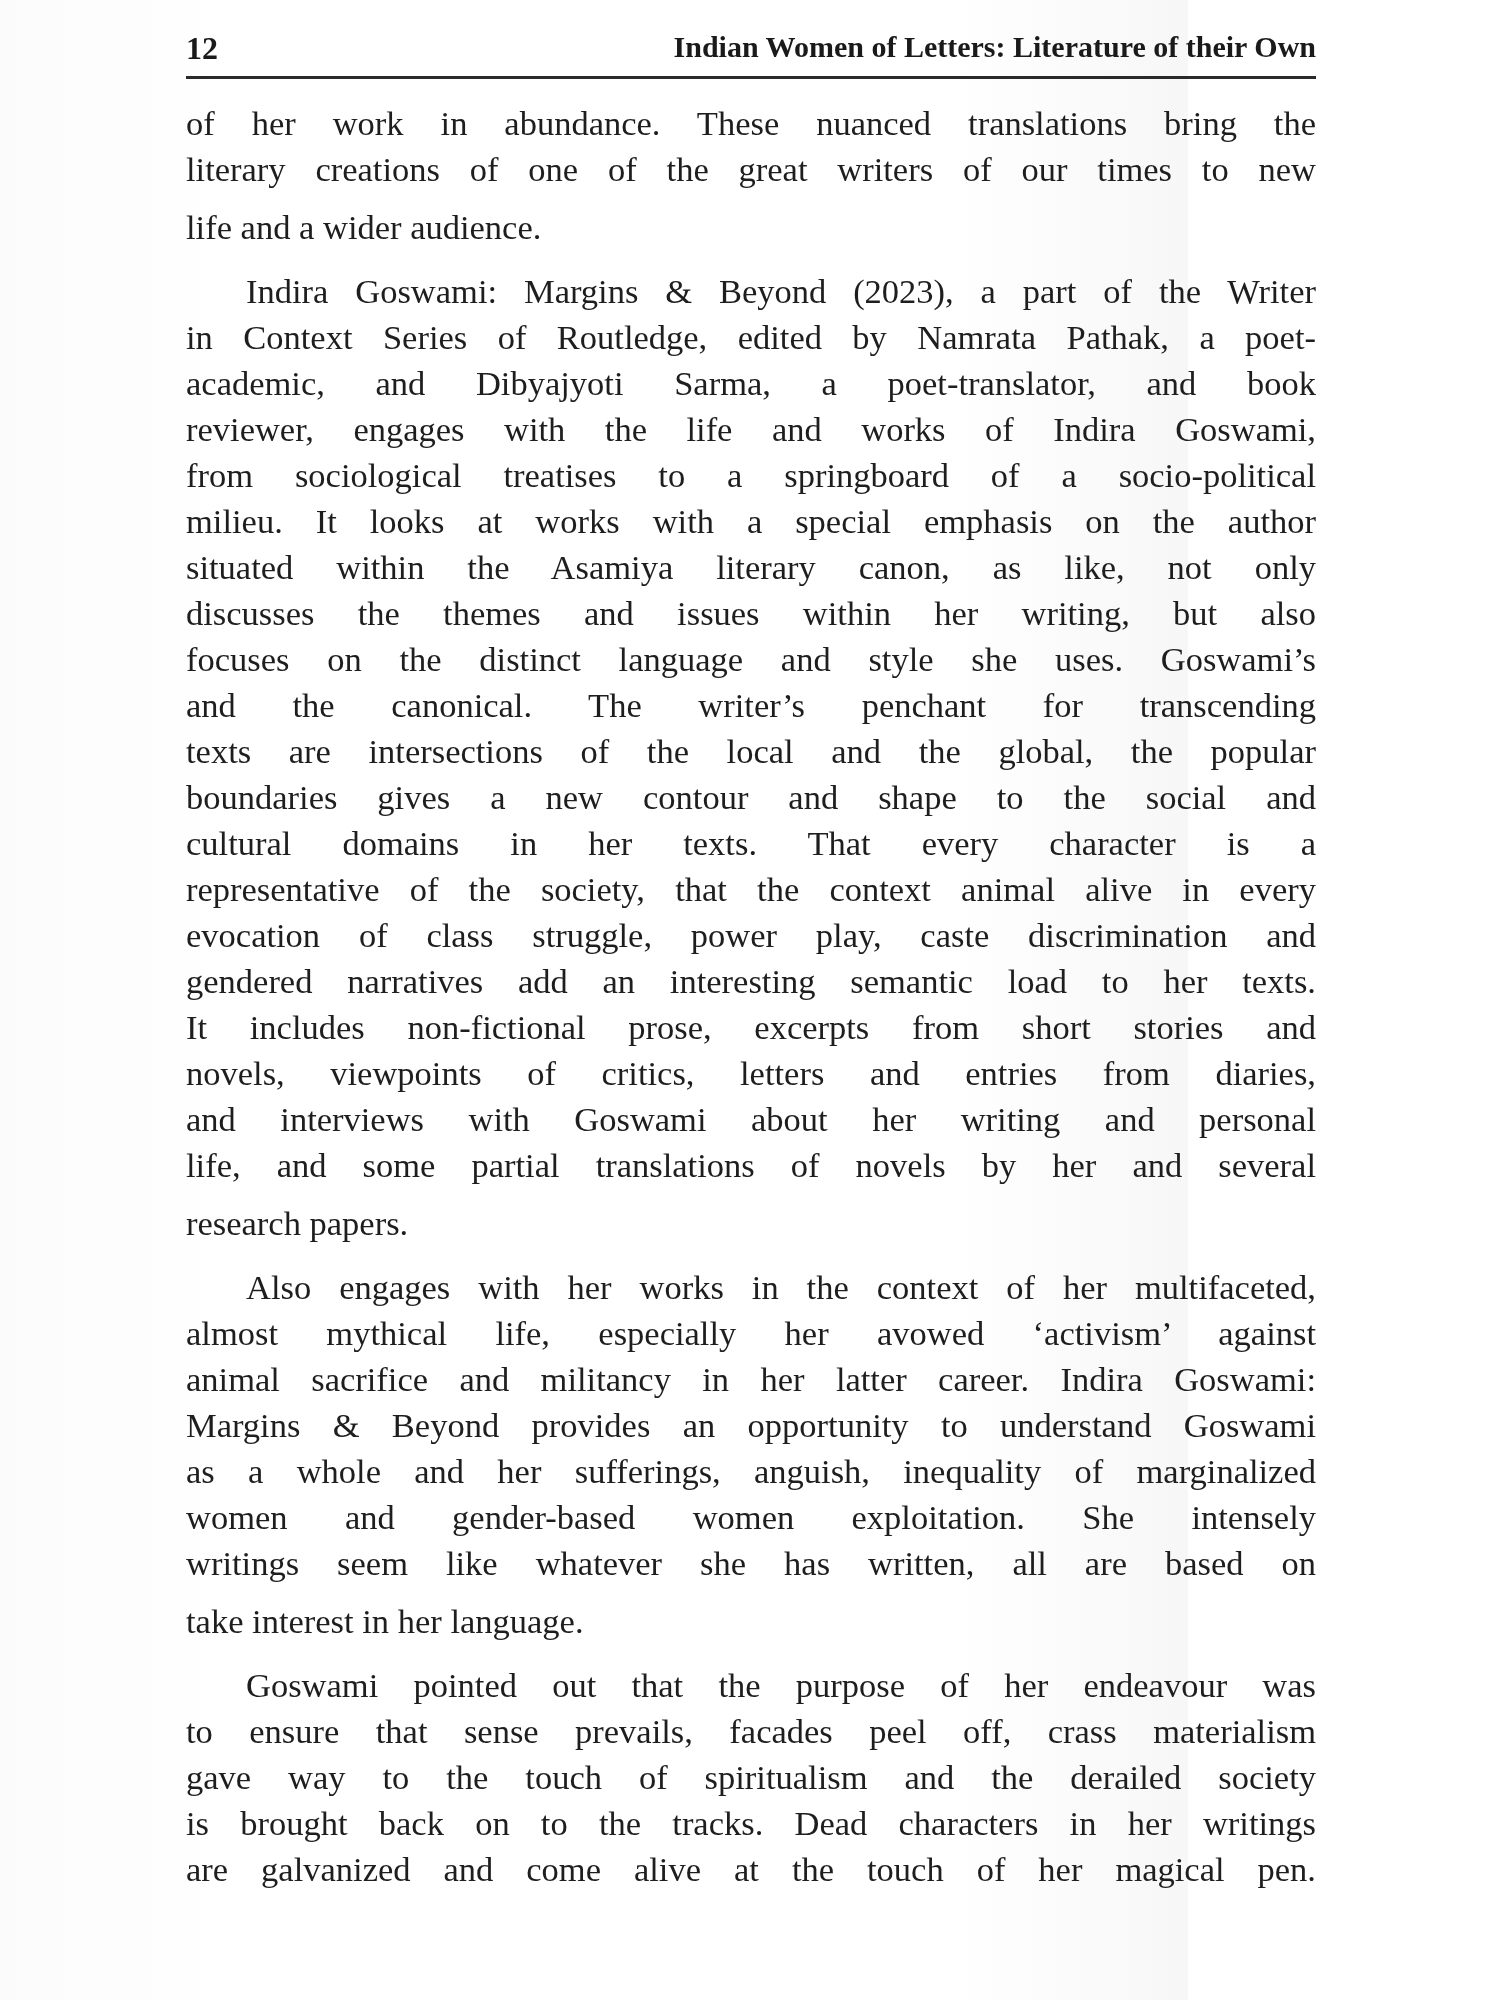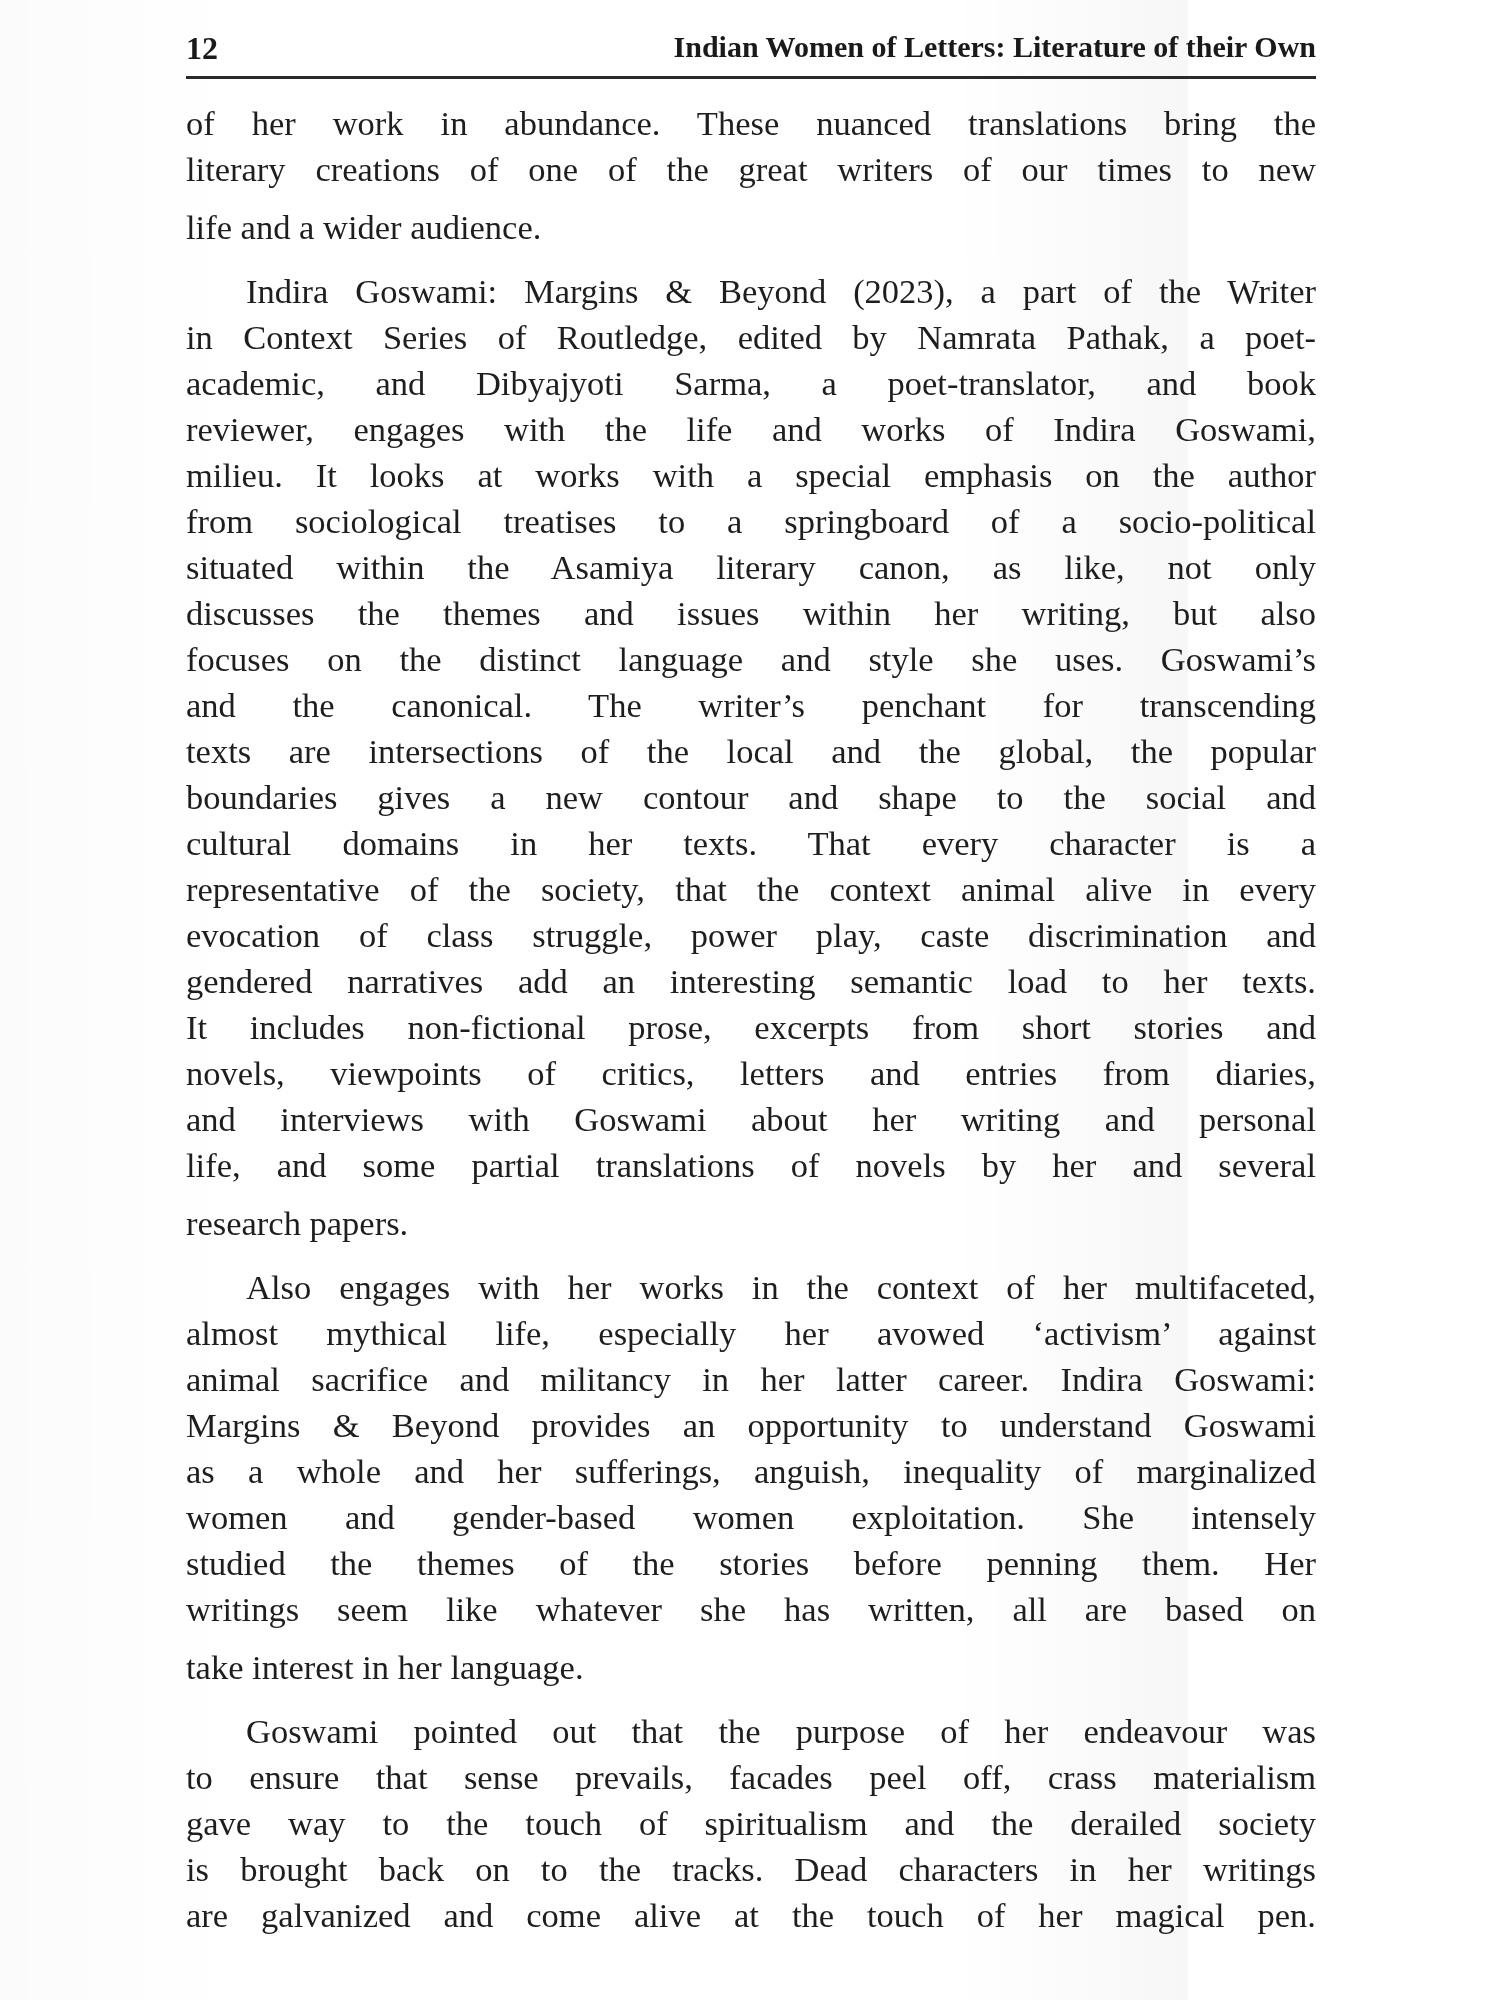--- a/index.html
+++ b/index.html
@@ -101,22 +101,22 @@
       <span class="line">literary creations of one of the great writers of our times to new</span>
       <span class="line last">life and a wider audience.</span>
     </div>
     <span class="para-gap"></span>
 
     <div class="paragraph">
       <span class="line indent"><span class="it">Indira Goswami: Margins &amp; Beyond</span><span> (2023), a part of the </span><span class="it">Writer</span></span>
       <span class="line"><span class="it">in Context Series of Routledge,</span><span> edited by Namrata Pathak, a poet-</span></span>
       <span class="line">academic, and Dibyajyoti Sarma, a poet-translator, and book</span>
       <span class="line">reviewer, engages with the life and works of Indira Goswami,</span>
+      <span class="line">from sociological treatises to a springboard of a socio-political</span>
       <span class="line">milieu. It looks at works with a special emphasis on the author</span>
-      <span class="line">from sociological treatises to a springboard of a socio-political</span>
       <span class="line">situated within the Asamiya literary canon, as like, not only</span>
       <span class="line">discusses the themes and issues within her writing, but also</span>
       <span class="line">focuses on the distinct language and style she uses. Goswami’s</span>
       <span class="line">and the canonical. The writer’s penchant for transcending</span>
       <span class="line">texts are intersections of the local and the global, the popular</span>
       <span class="line">boundaries gives a new contour and shape to the social and</span>
       <span class="line">cultural domains in her texts. That every character is a</span>
       <span class="line">representative of the society, that the context animal alive in every</span>
       <span class="line">evocation of class struggle, power play, caste discrimination and</span>
       <span class="line">gendered narratives add an interesting semantic load to her texts.</span>
@@ -128,21 +128,20 @@
     </div>
     <span class="para-gap"></span>
 
     <div class="paragraph">
       <span class="line indent">Also engages with her works in the context of her multifaceted,</span>
       <span class="line">almost mythical life, especially her avowed ‘activism’ against</span>
       <span class="line"><span>animal sacrifice and militancy in her latter career. </span><span class="it">Indira Goswami:</span></span>
       <span class="line"><span class="it">Margins &amp; Beyond</span><span> provides an opportunity to understand Goswami</span></span>
       <span class="line">as a whole and her sufferings, anguish, inequality of marginalized</span>
       <span class="line">women and gender-based women exploitation. She intensely</span>
-      <span class="line">studied the themes of the stories before penning them. Her</span>
       <span class="line">writings seem like whatever she has written, all are based on</span>
       <span class="line last">take interest in her language.</span>
     </div>
     <span class="para-gap"></span>
 
     <div class="paragraph">
       <span class="line indent">Goswami pointed out that the purpose of her endeavour was</span>
       <span class="line">to ensure that sense prevails, facades peel off, crass materialism</span>
       <span class="line">gave way to the touch of spiritualism and the derailed society</span>
       <span class="line">is brought back on to the tracks. Dead characters in her writings</span>

